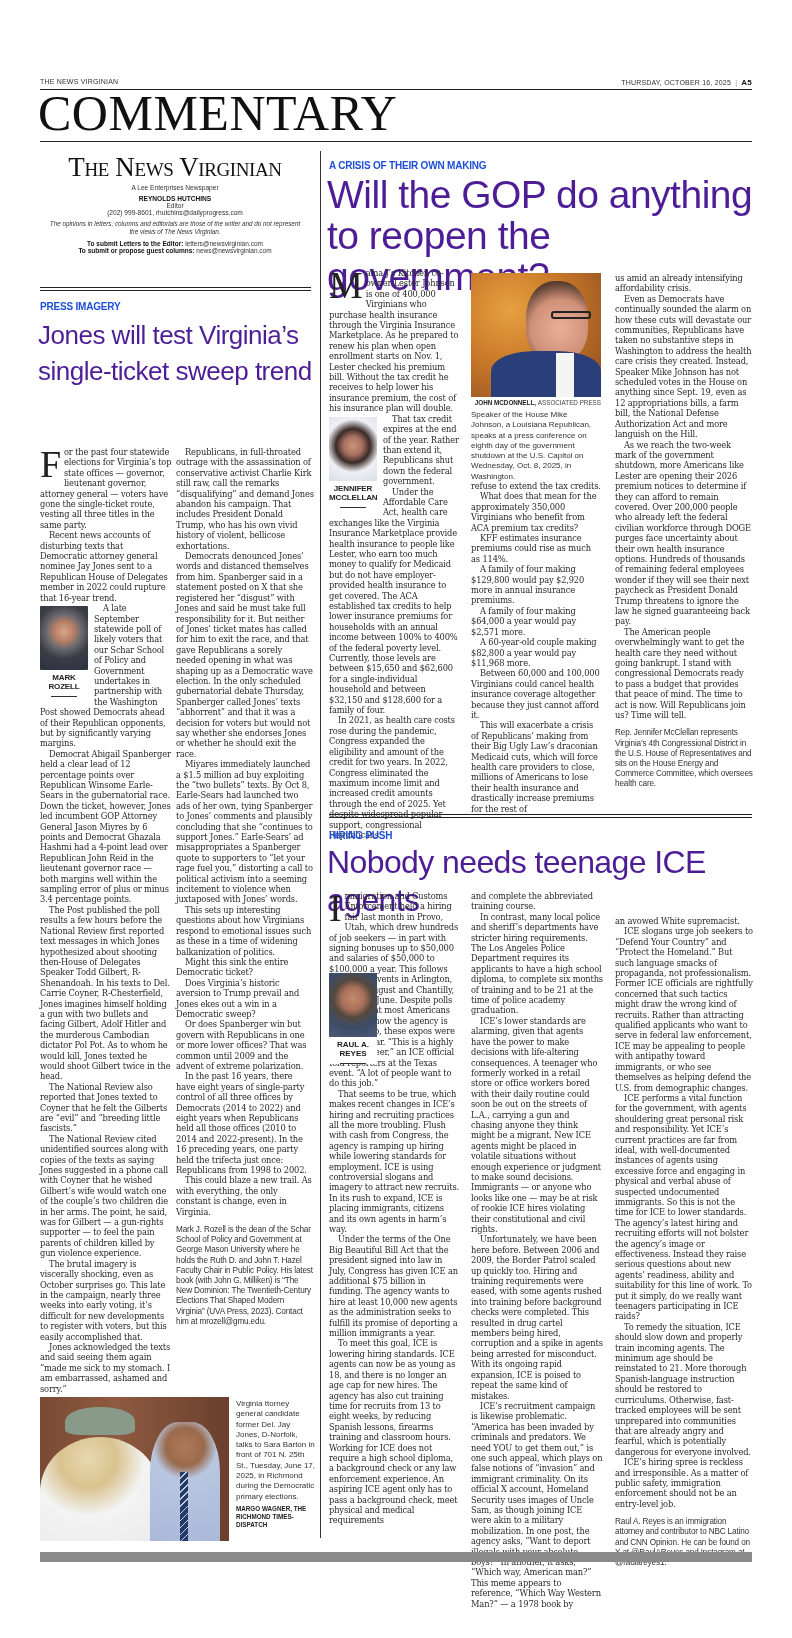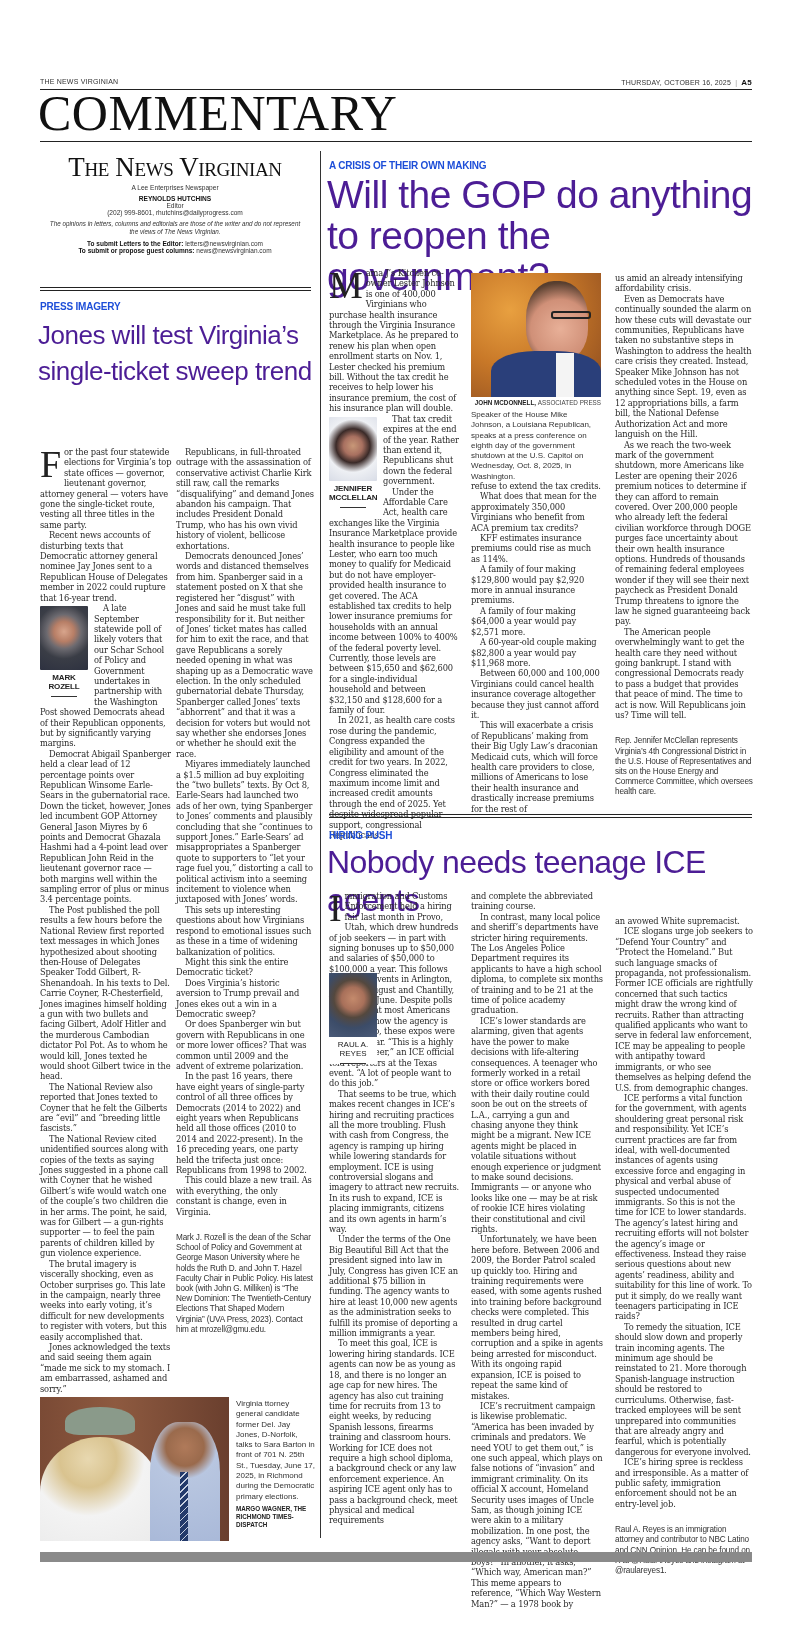--- a/index.html
+++ b/index.html
@@ -3,21 +3,21 @@
 <meta charset="utf-8">
 <style>
 *{box-sizing:border-box;margin:0;padding:0}
 html,body{width:792px;height:1638px;background:#fff;overflow:hidden}
 body{position:relative;font-family:"DejaVu Serif",serif;color:#222}
 .sans{font-family:"Liberation Sans",sans-serif}
 .serif{font-family:"Liberation Serif",serif}
 .body-text{font-family:"DejaVu Serif",serif;font-size:8.3px;line-height:10.4px;color:#2a2a2a;letter-spacing:-0.15px}
 .body-text p{text-indent:9px}
 .body-text p.noind{text-indent:0}
-.bio{font-family:"Liberation Sans",sans-serif;font-size:8.2px;line-height:10.2px;color:#333;margin-top:16px}
+.bio{font-family:"Liberation Sans",sans-serif;font-size:8.2px;line-height:10.2px;color:#333;margin-top:8px}
 .dropcap{float:left;font-family:"Liberation Serif",serif;font-size:38px;line-height:30px;margin:2px 3px 0 0;color:#222}
 .kicker{font-family:"Liberation Sans",sans-serif;font-weight:bold;font-size:10px;color:#1d4ed8;letter-spacing:-0.2px}
 .headline{font-family:Liberation Sans, sans-serif;color:#4c1d95;letter-spacing:-0.5px}
 .abs{position:absolute}
 .col{position:absolute}
 .mug{float:left;width:48px;margin:3px 6px 2px 0;text-align:center}
 .mug .ph{width:48px;height:64px;border-radius:1px}
 .mug .nm{font-family:"Liberation Sans",sans-serif;font-weight:bold;font-size:8px;line-height:9px;color:#222;margin-top:3px}
 .mug .rule{width:26px;height:1px;background:#333;margin:5px auto 0}
 </style>
@@ -149,21 +149,21 @@
 
 <div class="col body-text" style="left:329px;top:891px;width:130px">
   <p class="noind"><span class="dropcap">I</span><span>mmigration and Customs Enforcement held a hiring fair last month in Provo, Utah, which drew hundreds of job seekers — in part with signing bonuses up to $50,000 and salaries of $50,000 to $100,000 a year. This follows recruiting events in Arlington, Texas, in August and Chantilly, Virginia, in June. Despite polls showing that most Americans do not like how the agency is doing its job, these expos were quite popular. “This is a highly desired career,” an ICE official told reporters at the Texas event. “A lot of people want to do this job.”</span></p>
   <p>That seems to be true, which makes recent changes in ICE’s hiring and recruiting practices all the more troubling. Flush with cash from Congress, the agency is ramping up hiring while lowering standards for employment. ICE is using controversial slogans and imagery to attract new recruits. In its rush to expand, ICE is placing immigrants, citizens and its own agents in harm’s way.</p>
   <p>Under the terms of the One Big Beautiful Bill Act that the president signed into law in July, Congress has given ICE an additional $75 billion in funding. The agency wants to hire at least 10,000 new agents as the administration seeks to fulfill its promise of deporting a million immigrants a year.</p>
   <p>To meet this goal, ICE is lowering hiring standards. ICE agents can now be as young as 18, and there is no longer an age cap for new hires. The agency has also cut training time for recruits from 13 to eight weeks, by reducing Spanish lessons, firearms training and classroom hours. Working for ICE does not require a high school diploma, a background check or any law enforcement experience. An aspiring ICE agent only has to pass a background check, meet physical and medical requirements</p>
 </div>
 
 <div class="abs" style="left:329px;top:973px;width:48px;text-align:center;background:#fff">
   <div style="width:48px;height:64px;background:radial-gradient(circle at 50% 40%,#c48a6c 0,#a8705a 25%,#54483e 42%,#3c4c68 65%,#4a5a78 100%)"></div>
-  <div class="sans" style="font-weight:normal;font-size:8px;line-height:9px;margin-top:3px;color:#222">RAUL A. REYES</div>
+  <div class="sans" style="font-weight:bold;font-size:8px;line-height:9px;margin-top:3px;color:#222">RAUL A. REYES</div>
   <div style="width:26px;height:1px;background:#333;margin:5px auto 0"></div>
 </div>
 
 <div class="col body-text" style="left:471px;top:891px;width:132px">
   <p class="noind">and complete the abbreviated training course.</p>
   <p>In contrast, many local police and sheriff’s departments have stricter hiring requirements. The Los Angeles Police Department requires its applicants to have a high school diploma, to complete six months of training and to be 21 at the time of police academy graduation.</p>
   <p>ICE’s lower standards are alarming, given that agents have the power to make decisions with life-altering consequences. A teenager who formerly worked in a retail store or office workers bored with their daily routine could soon be out on the streets of L.A., carrying a gun and chasing anyone they think might be a migrant. New ICE agents might be placed in volatile situations without enough experience or judgment to make sound decisions. Immigrants — or anyone who looks like one — may be at risk of rookie ICE hires violating their constitutional and civil rights.</p>
   <p>Unfortunately, we have been here before. Between 2006 and 2009, the Border Patrol scaled up quickly too. Hiring and training requirements were eased, with some agents rushed into training before background checks were completed. This resulted in drug cartel members being hired, corruption and a spike in agents being arrested for misconduct. With its ongoing rapid expansion, ICE is poised to repeat the same kind of mistakes.</p>
   <p>ICE’s recruitment campaign is likewise problematic. “America has been invaded by criminals and predators. We need YOU to get them out,” is one such appeal, which plays on false notions of “invasion” and immigrant criminality. On its official X account, Homeland Security uses images of Uncle Sam, as though joining ICE were akin to a military mobilization. In one post, the agency asks, “Want to deport illegals with your absolute boys?” In another, it asks, “Which way, American man?” This meme appears to reference, “Which Way Western Man?” — a 1978 book by</p>
 </div>

